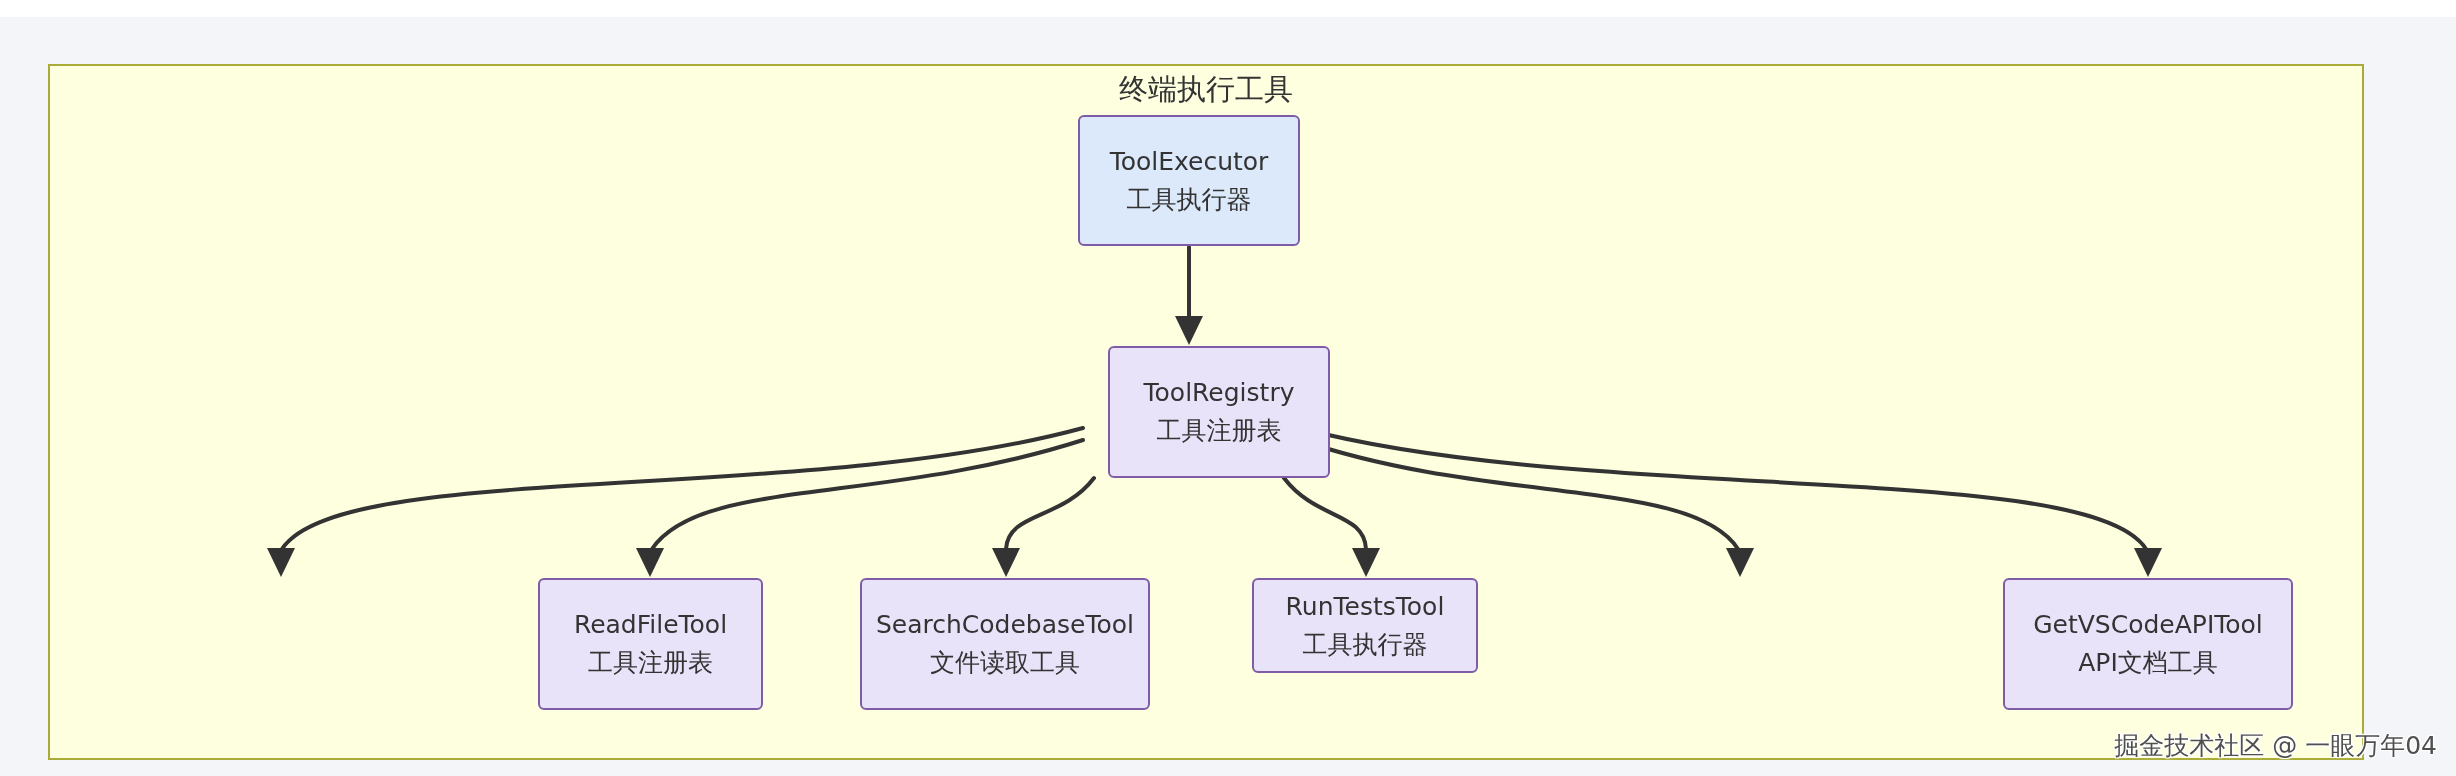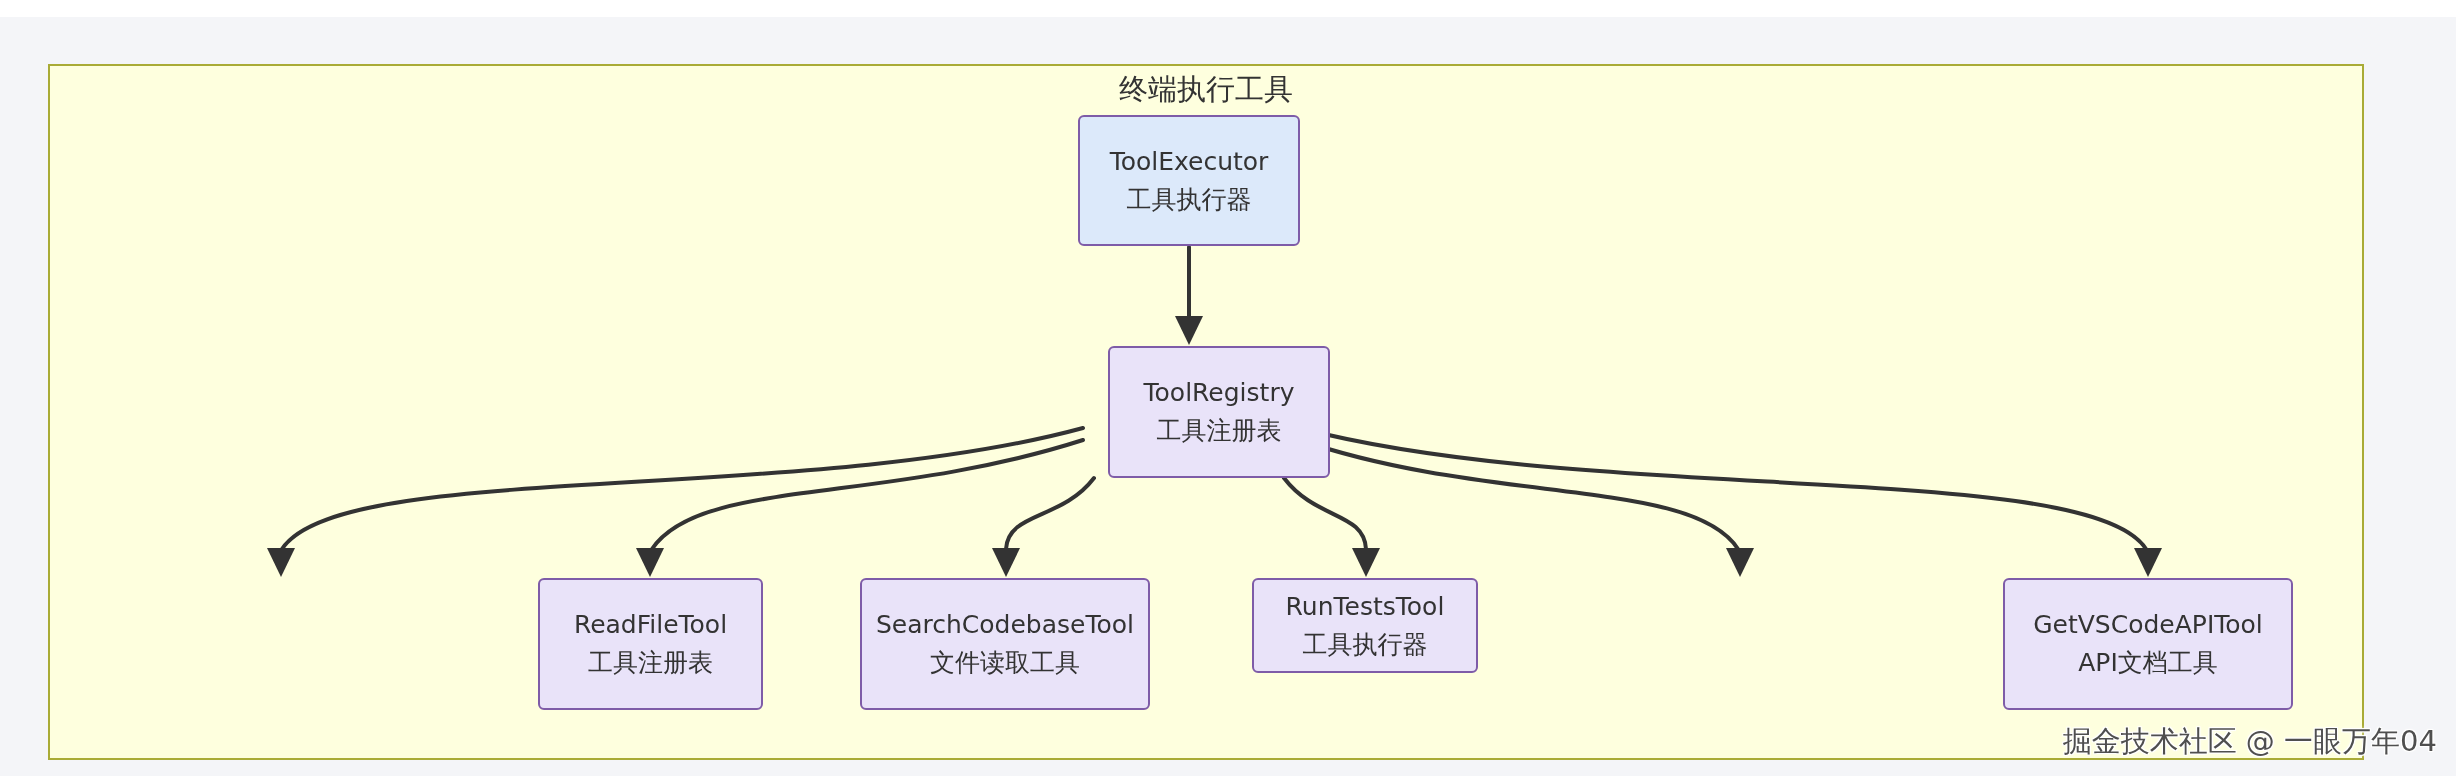--- a/index.html
+++ b/index.html
@@ -67,21 +67,21 @@
     stroke-width:4px;
     stroke-linecap:round;
   }
   .edges path.head{
     fill:#333333;
     stroke:none;
   }
   .watermark{
     position:absolute;
     right:19px;bottom:14px;
-    font-size:29px;
+    font-size:25px;
     color:#4f4f4f;
     white-space:nowrap;
     text-shadow:
       -1px -1px 0 #ffffff, 1px -1px 0 #ffffff,
       -1px  1px 0 #ffffff, 1px  1px 0 #ffffff,
        0 0 4px #ffffff;
   }
 </style>
 </head>
 <body>

